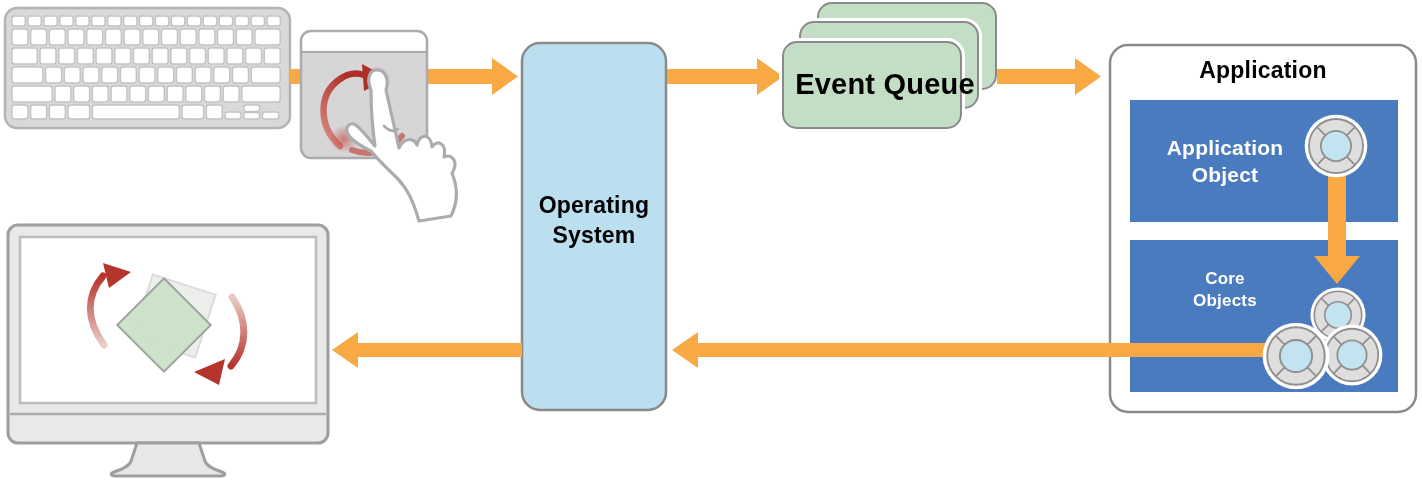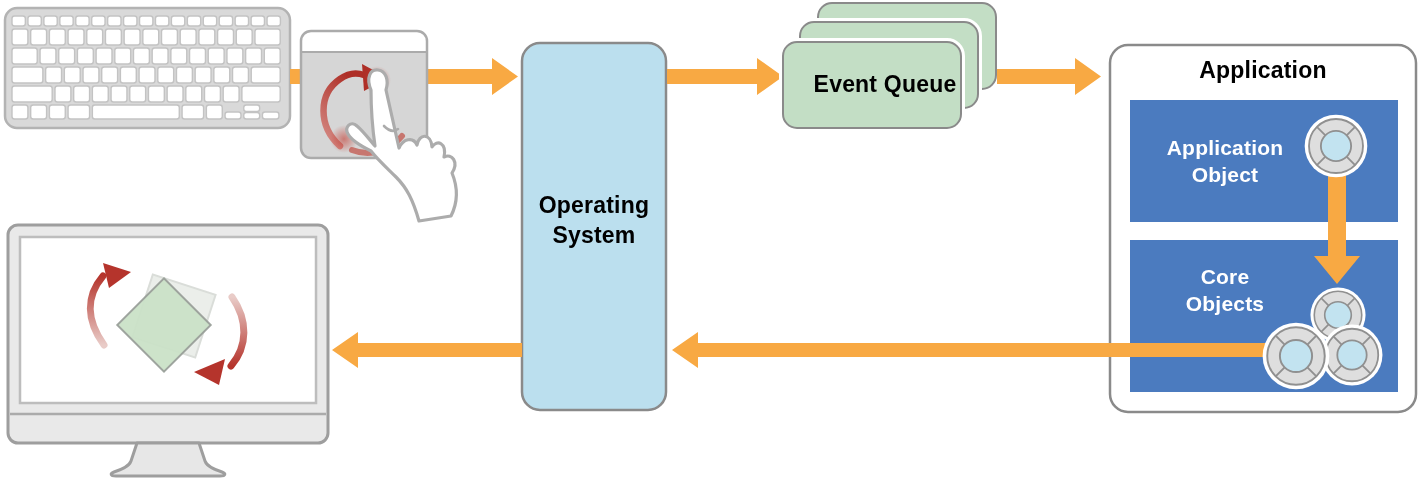--- a/index.html
+++ b/index.html
@@ -222,23 +222,23 @@
     <use href="#ring" transform="translate(1352,355) scale(1.05)"></use>
     <use href="#ring" transform="translate(1296,356) scale(1.15)"></use>
   </g>
 
   <path class="orange" d="M522,343 L358,343 L358,332 L332,350 L358,368 L358,357 L522,357 Z"></path>
 </svg>
 
 <div class="label" style="left:522px;top:48px;width:144px;height:345px;font-size:23px;">Operating
 System</div>
 
-<div class="label" style="left:783px;top:42px;width:204px;height:86px;font-size:23px;text-align:right;">Event Queue</div>
+<div class="label" style="left:783px;top:42px;width:204px;height:86px;font-size:29px;text-align:right;">Event Queue</div>
 
 <div class="label" style="left:1110px;top:54px;width:306px;height:34px;font-size:23px;">Application</div>
 
 <div class="label white" style="left:1132px;top:100px;width:186px;height:122px;font-size:21px;">Application
 Object</div>
 
-<div class="label white" style="left:1132px;top:242px;width:186px;height:96px;font-size:21px;">Core
+<div class="label white" style="left:1132px;top:242px;width:186px;height:96px;font-size:17px;">Core
 Objects</div>
 
 </div>
 
 </body></html>

